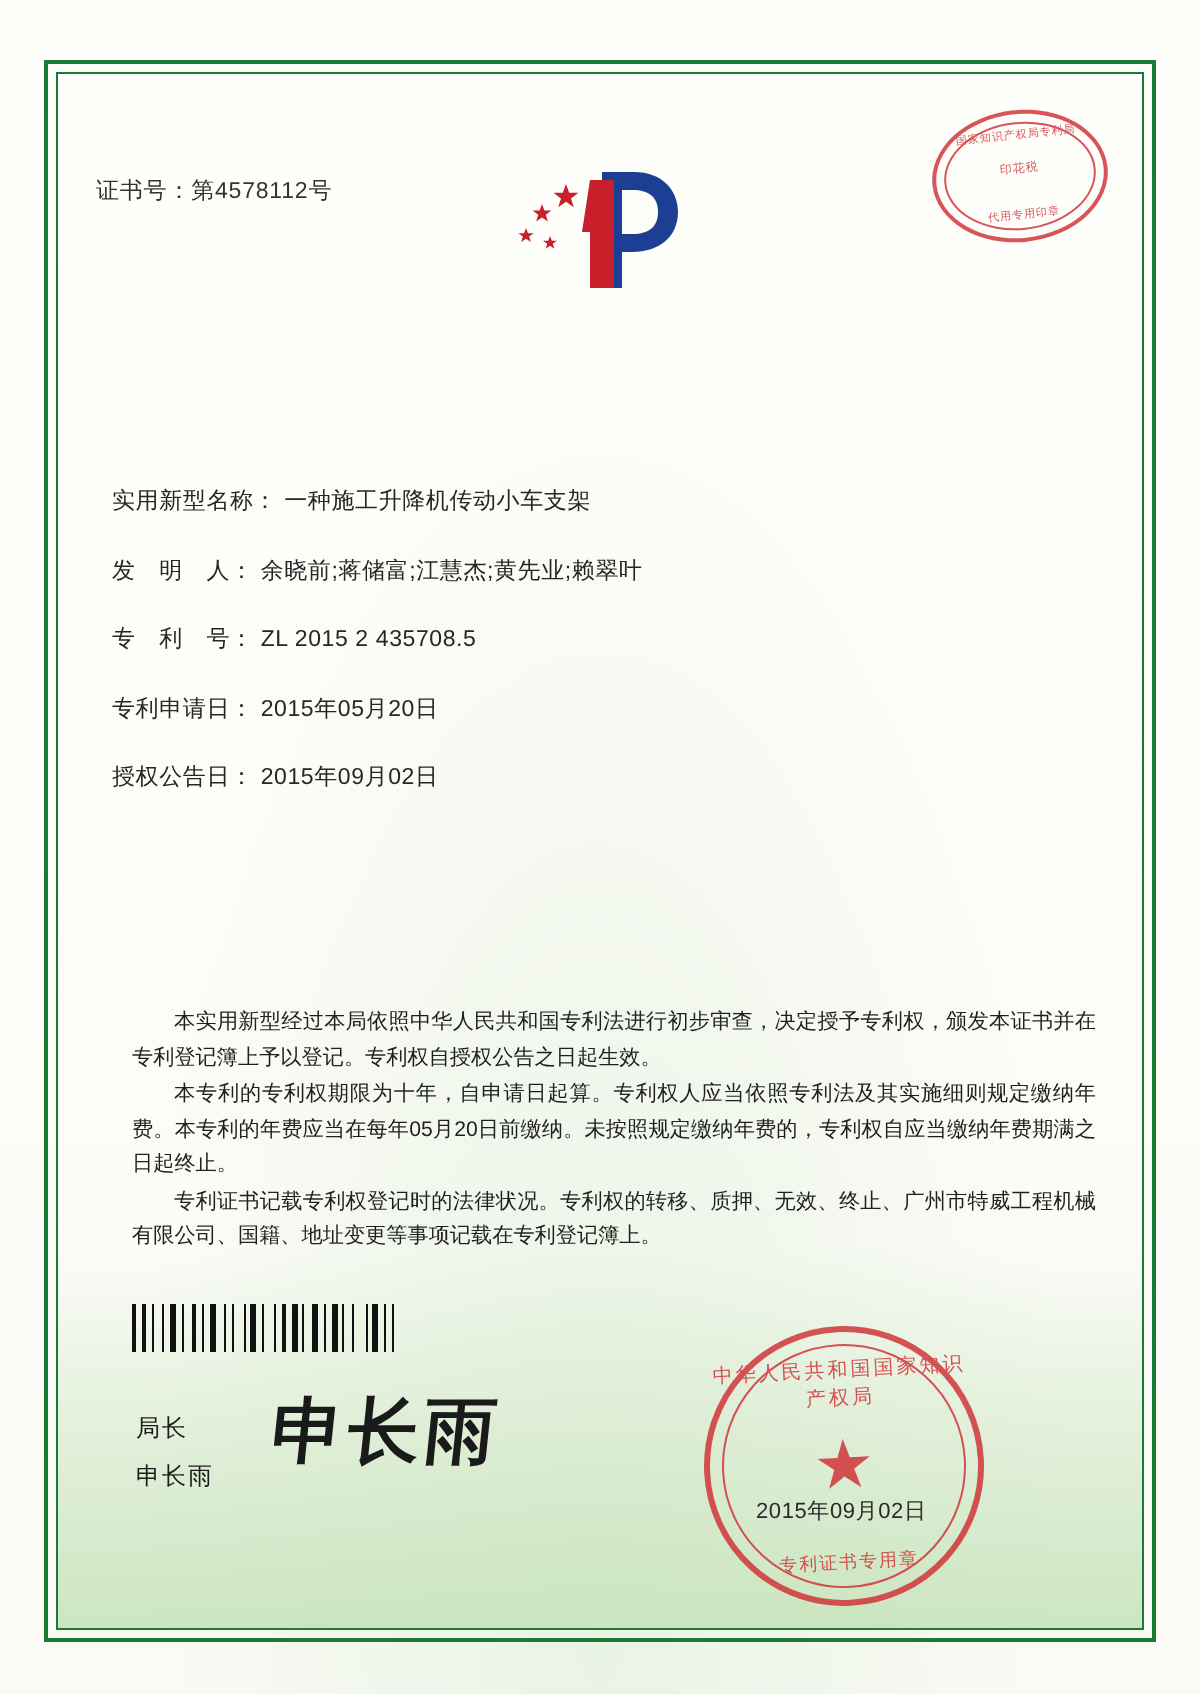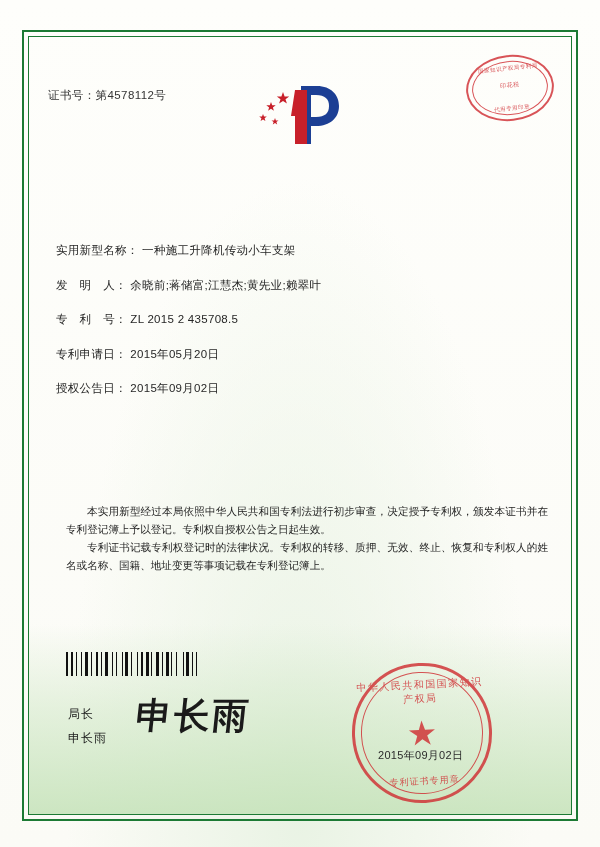--- a/index.html
+++ b/index.html
@@ -332,21 +332,22 @@
       <span class="field-value">2015年05月20日</span>
     </div>
     <div class="field-row">
       <span class="field-label">授权公告日：</span>
       <span class="field-value">2015年09月02日</span>
     </div>
   </div>
 
   <div class="paras">
     <p>本实用新型经过本局依照中华人民共和国专利法进行初步审查，决定授予专利权，颁发本证书并在专利登记簿上予以登记。专利权自授权公告之日起生效。</p>
-    <p>专利证书记载专利权登记时的法律状况。专利权的转移、质押、无效、终止、恢复和专利权人的姓名或名称、国籍、地址变更等事项记载在专利登记簿上。</p>
+    <p>本专利的专利权期限为十年，自申请日起算。专利权人应当依照专利法及其实施细则规定缴纳年费。本专利的年费应当在每年05月20日前缴纳。未按照规定缴纳年费的，专利权自应当缴纳年费期满之日起终止。</p>
+    <p>专利证书记载专利权登记时的法律状况。专利权的转移、质押、无效、终止、广州市特威工程机械有限公司、国籍、地址变更等事项记载在专利登记簿上。</p>
   </div>
 
   <div class="barcode">
       <i style="width: 3px;"></i>
       <i style="width: 1px; background: transparent;"></i>
       <i style="width: 2px;"></i>
       <i style="width: 1px; background: transparent;"></i>
       <i style="width: 1px;"></i>
       <i style="width: 3px; background: transparent;"></i>
       <i style="width: 1px;"></i>

